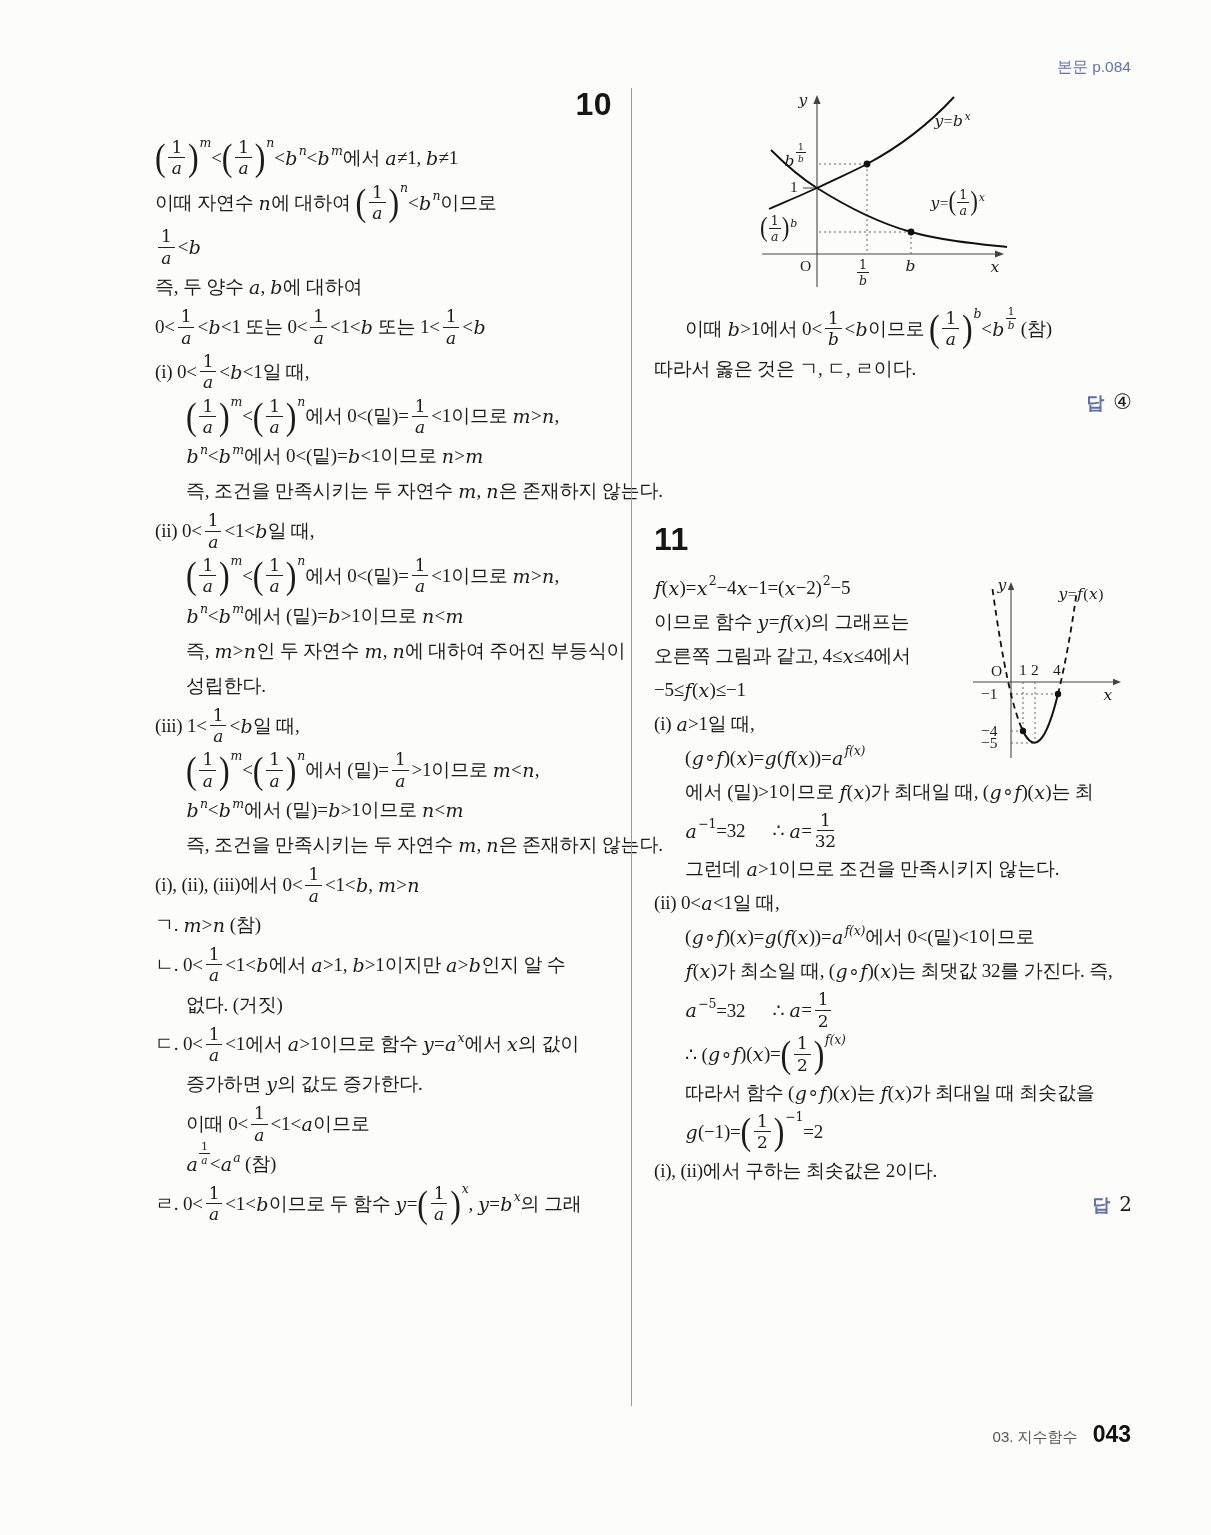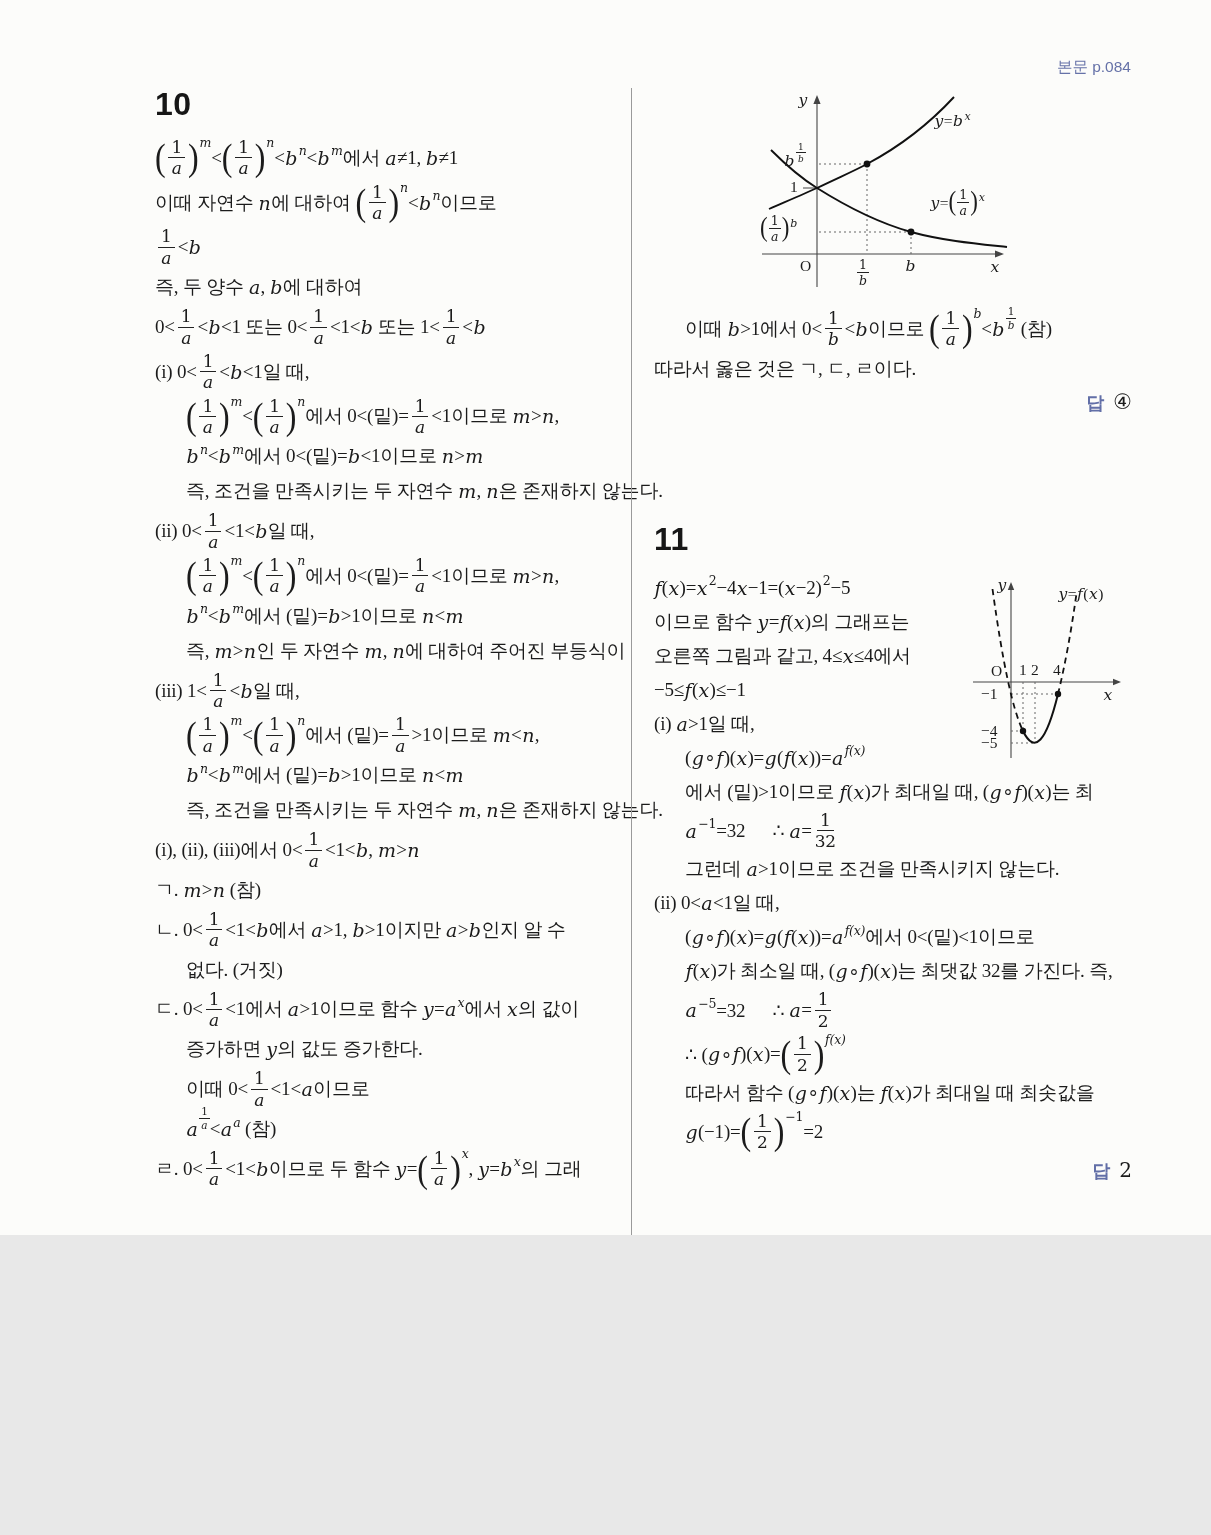--- a/index.html
+++ b/index.html
@@ -1,21 +1,21 @@
 <!DOCTYPE html>
 <html><head>
 <meta charset="utf-8">
 <style>
   html,body{margin:0;padding:0;background:#e8e8e8;}
-  .page{position:relative;width:1211px;height:1235px;background:#fcfcfa;overflow:hidden;
+  .page{position:relative;width:1211px;height:1535px;background:#fcfcfa;overflow:hidden;
         font-family:"Liberation Serif",serif;color:#1b1b1b;}
   .page-ref{position:absolute;top:57px;right:80px;color:#6672a8;
         font-family:"Liberation Sans",sans-serif;font-size:15.5px;}
   .columns{position:absolute;left:155px;top:88px;display:flex;width:1002px;}
-  .col-left{width:457px;}
+  .col-left{width:457px;text-align:right;}
   .divider{border-left:1px solid #9a9a9a;height:1318px;margin-left:19px;}
   .col-right{margin-left:22px;width:482px;}
   .prob-num{font-family:"Liberation Sans",sans-serif;font-weight:700;font-size:32px;
         color:#161616;letter-spacing:0.5px;margin:0 0 18px 0;line-height:1;}
   .p11num{margin-top:108px;}
   
   .line{display:flex;align-items:center;min-height:30px;margin:5px 0;
         font-size:19px;letter-spacing:-0.2px;white-space:pre;}
   .p11lines .line{margin:4px 0;}
   .ind1{padding-left:31px;}
@@ -77,20 +77,21 @@
           <div class="line ind0"><span class="t">즉, 두 양수 </span><span class="mi">a</span><span class="t">, </span><span class="mi">b</span><span class="t">에 대하여</span></div>
           <div class="line ind0"><span class="t">0&lt;</span><span class="frac"><span class="fn">1</span><span class="fd fit">a</span></span><span class="t">&lt;</span><span class="mi">b</span><span class="t">&lt;1 또는 0&lt;</span><span class="frac"><span class="fn">1</span><span class="fd fit">a</span></span><span class="t">&lt;1&lt;</span><span class="mi">b</span><span class="t"> 또는 1&lt;</span><span class="frac"><span class="fn">1</span><span class="fd fit">a</span></span><span class="t">&lt;</span><span class="mi">b</span></div>
           <div class="line ind0"><span class="t">(i) 0&lt;</span><span class="frac"><span class="fn">1</span><span class="fd fit">a</span></span><span class="t">&lt;</span><span class="mi">b</span><span class="t">&lt;1일 때,</span></div>
           <div class="line ind1"><span class="pfwrap"><span class="bp">(</span><span class="frac"><span class="fn">1</span><span class="fd fit">a</span></span><span class="bp">)</span><span class="sup pe">m</span></span><span class="t">&lt;</span><span class="pfwrap"><span class="bp">(</span><span class="frac"><span class="fn">1</span><span class="fd fit">a</span></span><span class="bp">)</span><span class="sup pe">n</span></span><span class="t">에서 0&lt;(밑)=</span><span class="frac"><span class="fn">1</span><span class="fd fit">a</span></span><span class="t">&lt;1이므로 </span><span class="mi">m</span><span class="t">&gt;</span><span class="mi">n</span><span class="t">,</span></div>
           <div class="line ind1"><span class="mi">b</span><span class="sup">n</span><span class="t">&lt;</span><span class="mi">b</span><span class="sup">m</span><span class="t">에서 0&lt;(밑)=</span><span class="mi">b</span><span class="t">&lt;1이므로 </span><span class="mi">n</span><span class="t">&gt;</span><span class="mi">m</span></div>
           <div class="line ind1"><span class="t">즉, 조건을 만족시키는 두 자연수 </span><span class="mi">m</span><span class="t">, </span><span class="mi">n</span><span class="t">은 존재하지 않는다.</span></div>
           <div class="line ind0"><span class="t">(ii) 0&lt;</span><span class="frac"><span class="fn">1</span><span class="fd fit">a</span></span><span class="t">&lt;1&lt;</span><span class="mi">b</span><span class="t">일 때,</span></div>
           <div class="line ind1"><span class="pfwrap"><span class="bp">(</span><span class="frac"><span class="fn">1</span><span class="fd fit">a</span></span><span class="bp">)</span><span class="sup pe">m</span></span><span class="t">&lt;</span><span class="pfwrap"><span class="bp">(</span><span class="frac"><span class="fn">1</span><span class="fd fit">a</span></span><span class="bp">)</span><span class="sup pe">n</span></span><span class="t">에서 0&lt;(밑)=</span><span class="frac"><span class="fn">1</span><span class="fd fit">a</span></span><span class="t">&lt;1이므로 </span><span class="mi">m</span><span class="t">&gt;</span><span class="mi">n</span><span class="t">,</span></div>
           <div class="line ind1"><span class="mi">b</span><span class="sup">n</span><span class="t">&lt;</span><span class="mi">b</span><span class="sup">m</span><span class="t">에서 (밑)=</span><span class="mi">b</span><span class="t">&gt;1이므로 </span><span class="mi">n</span><span class="t">&lt;</span><span class="mi">m</span></div>
           <div class="line ind1"><span class="t">즉, </span><span class="mi">m</span><span class="t">&gt;</span><span class="mi">n</span><span class="t">인 두 자연수 </span><span class="mi">m</span><span class="t">, </span><span class="mi">n</span><span class="t">에 대하여 주어진 부등식이</span></div>
+          <div class="line ind1"><span class="t">성립한다.</span></div>
           <div class="line ind0"><span class="t">(iii) 1&lt;</span><span class="frac"><span class="fn">1</span><span class="fd fit">a</span></span><span class="t">&lt;</span><span class="mi">b</span><span class="t">일 때,</span></div>
           <div class="line ind1"><span class="pfwrap"><span class="bp">(</span><span class="frac"><span class="fn">1</span><span class="fd fit">a</span></span><span class="bp">)</span><span class="sup pe">m</span></span><span class="t">&lt;</span><span class="pfwrap"><span class="bp">(</span><span class="frac"><span class="fn">1</span><span class="fd fit">a</span></span><span class="bp">)</span><span class="sup pe">n</span></span><span class="t">에서 (밑)=</span><span class="frac"><span class="fn">1</span><span class="fd fit">a</span></span><span class="t">&gt;1이므로 </span><span class="mi">m</span><span class="t">&lt;</span><span class="mi">n</span><span class="t">,</span></div>
           <div class="line ind1"><span class="mi">b</span><span class="sup">n</span><span class="t">&lt;</span><span class="mi">b</span><span class="sup">m</span><span class="t">에서 (밑)=</span><span class="mi">b</span><span class="t">&gt;1이므로 </span><span class="mi">n</span><span class="t">&lt;</span><span class="mi">m</span></div>
           <div class="line ind1"><span class="t">즉, 조건을 만족시키는 두 자연수 </span><span class="mi">m</span><span class="t">, </span><span class="mi">n</span><span class="t">은 존재하지 않는다.</span></div>
           <div class="line ind0"><span class="t">(i), (ii), (iii)에서 0&lt;</span><span class="frac"><span class="fn">1</span><span class="fd fit">a</span></span><span class="t">&lt;1&lt;</span><span class="mi">b</span><span class="t">, </span><span class="mi">m</span><span class="t">&gt;</span><span class="mi">n</span></div>
           <div class="line ind0"><span class="t">ㄱ. </span><span class="mi">m</span><span class="t">&gt;</span><span class="mi">n</span><span class="t"> (참)</span></div>
           <div class="line ind0"><span class="t">ㄴ. 0&lt;</span><span class="frac"><span class="fn">1</span><span class="fd fit">a</span></span><span class="t">&lt;1&lt;</span><span class="mi">b</span><span class="t">에서 </span><span class="mi">a</span><span class="t">&gt;1, </span><span class="mi">b</span><span class="t">&gt;1이지만 </span><span class="mi">a</span><span class="t">&gt;</span><span class="mi">b</span><span class="t">인지 알 수</span></div>
           <div class="line ind1"><span class="t">없다. (거짓)</span></div>
           <div class="line ind0"><span class="t">ㄷ. 0&lt;</span><span class="frac"><span class="fn">1</span><span class="fd fit">a</span></span><span class="t">&lt;1에서 </span><span class="mi">a</span><span class="t">&gt;1이므로 함수 </span><span class="mi">y</span><span class="t">=</span><span class="mi">a</span><span class="sup">x</span><span class="t">에서 </span><span class="mi">x</span><span class="t">의 값이</span></div>
           <div class="line ind1"><span class="t">증가하면 </span><span class="mi">y</span><span class="t">의 값도 증가한다.</span></div>
@@ -193,20 +194,21 @@
             <div class="line ind1"><span class="t">에서 (밑)&gt;1이므로 </span><span class="mi">f</span><span class="t">(</span><span class="mi">x</span><span class="t">)가 최대일 때, (</span><span class="mi">g</span><span class="t">∘</span><span class="mi">f</span><span class="t">)(</span><span class="mi">x</span><span class="t">)는 최</span></div>
             <div class="line ind1"><span class="mi">a</span><span class="sup up">−1</span><span class="t">=32      ∴ </span><span class="mi">a</span><span class="t">=</span><span class="frac"><span class="fn">1</span><span class="fd">32</span></span></div>
             <div class="line ind1"><span class="t">그런데 </span><span class="mi">a</span><span class="t">&gt;1이므로 조건을 만족시키지 않는다.</span></div>
             <div class="line ind0"><span class="t">(ii) 0&lt;</span><span class="mi">a</span><span class="t">&lt;1일 때,</span></div>
             <div class="line ind1"><span class="t">(</span><span class="mi">g</span><span class="t">∘</span><span class="mi">f</span><span class="t">)(</span><span class="mi">x</span><span class="t">)=</span><span class="mi">g</span><span class="t">(</span><span class="mi">f</span><span class="t">(</span><span class="mi">x</span><span class="t">))=</span><span class="mi">a</span><span class="sup">f(x)</span><span class="t">에서 0&lt;(밑)&lt;1이므로</span></div>
             <div class="line ind1"><span class="mi">f</span><span class="t">(</span><span class="mi">x</span><span class="t">)가 최소일 때, (</span><span class="mi">g</span><span class="t">∘</span><span class="mi">f</span><span class="t">)(</span><span class="mi">x</span><span class="t">)는 최댓값 32를 가진다. 즉,</span></div>
             <div class="line ind1"><span class="mi">a</span><span class="sup up">−5</span><span class="t">=32      ∴ </span><span class="mi">a</span><span class="t">=</span><span class="frac"><span class="fn">1</span><span class="fd">2</span></span></div>
             <div class="line ind1"><span class="t">∴ (</span><span class="mi">g</span><span class="t">∘</span><span class="mi">f</span><span class="t">)(</span><span class="mi">x</span><span class="t">)=</span><span class="pfwrap"><span class="bp">(</span><span class="frac"><span class="fn">1</span><span class="fd">2</span></span><span class="bp">)</span><span class="sup pe">f(x)</span></span></div>
             <div class="line ind1"><span class="t">따라서 함수 (</span><span class="mi">g</span><span class="t">∘</span><span class="mi">f</span><span class="t">)(</span><span class="mi">x</span><span class="t">)는 </span><span class="mi">f</span><span class="t">(</span><span class="mi">x</span><span class="t">)가 최대일 때 최솟값을</span></div>
             <div class="line ind1"><span class="mi">g</span><span class="t">(−1)=</span><span class="pfwrap"><span class="bp">(</span><span class="frac"><span class="fn">1</span><span class="fd">2</span></span><span class="bp">)</span><span class="sup pe up">−1</span></span><span class="t">=2</span></div>
+            <div class="line ind0"><span class="t">(i), (ii)에서 구하는 최솟값은 2이다.</span></div>
           </div>
       </div>
 
       <div class="answer">
         <span class="ans-label">답</span>
         <span class="ans-value">2</span>
       </div>
 
     </div>
   </div>

